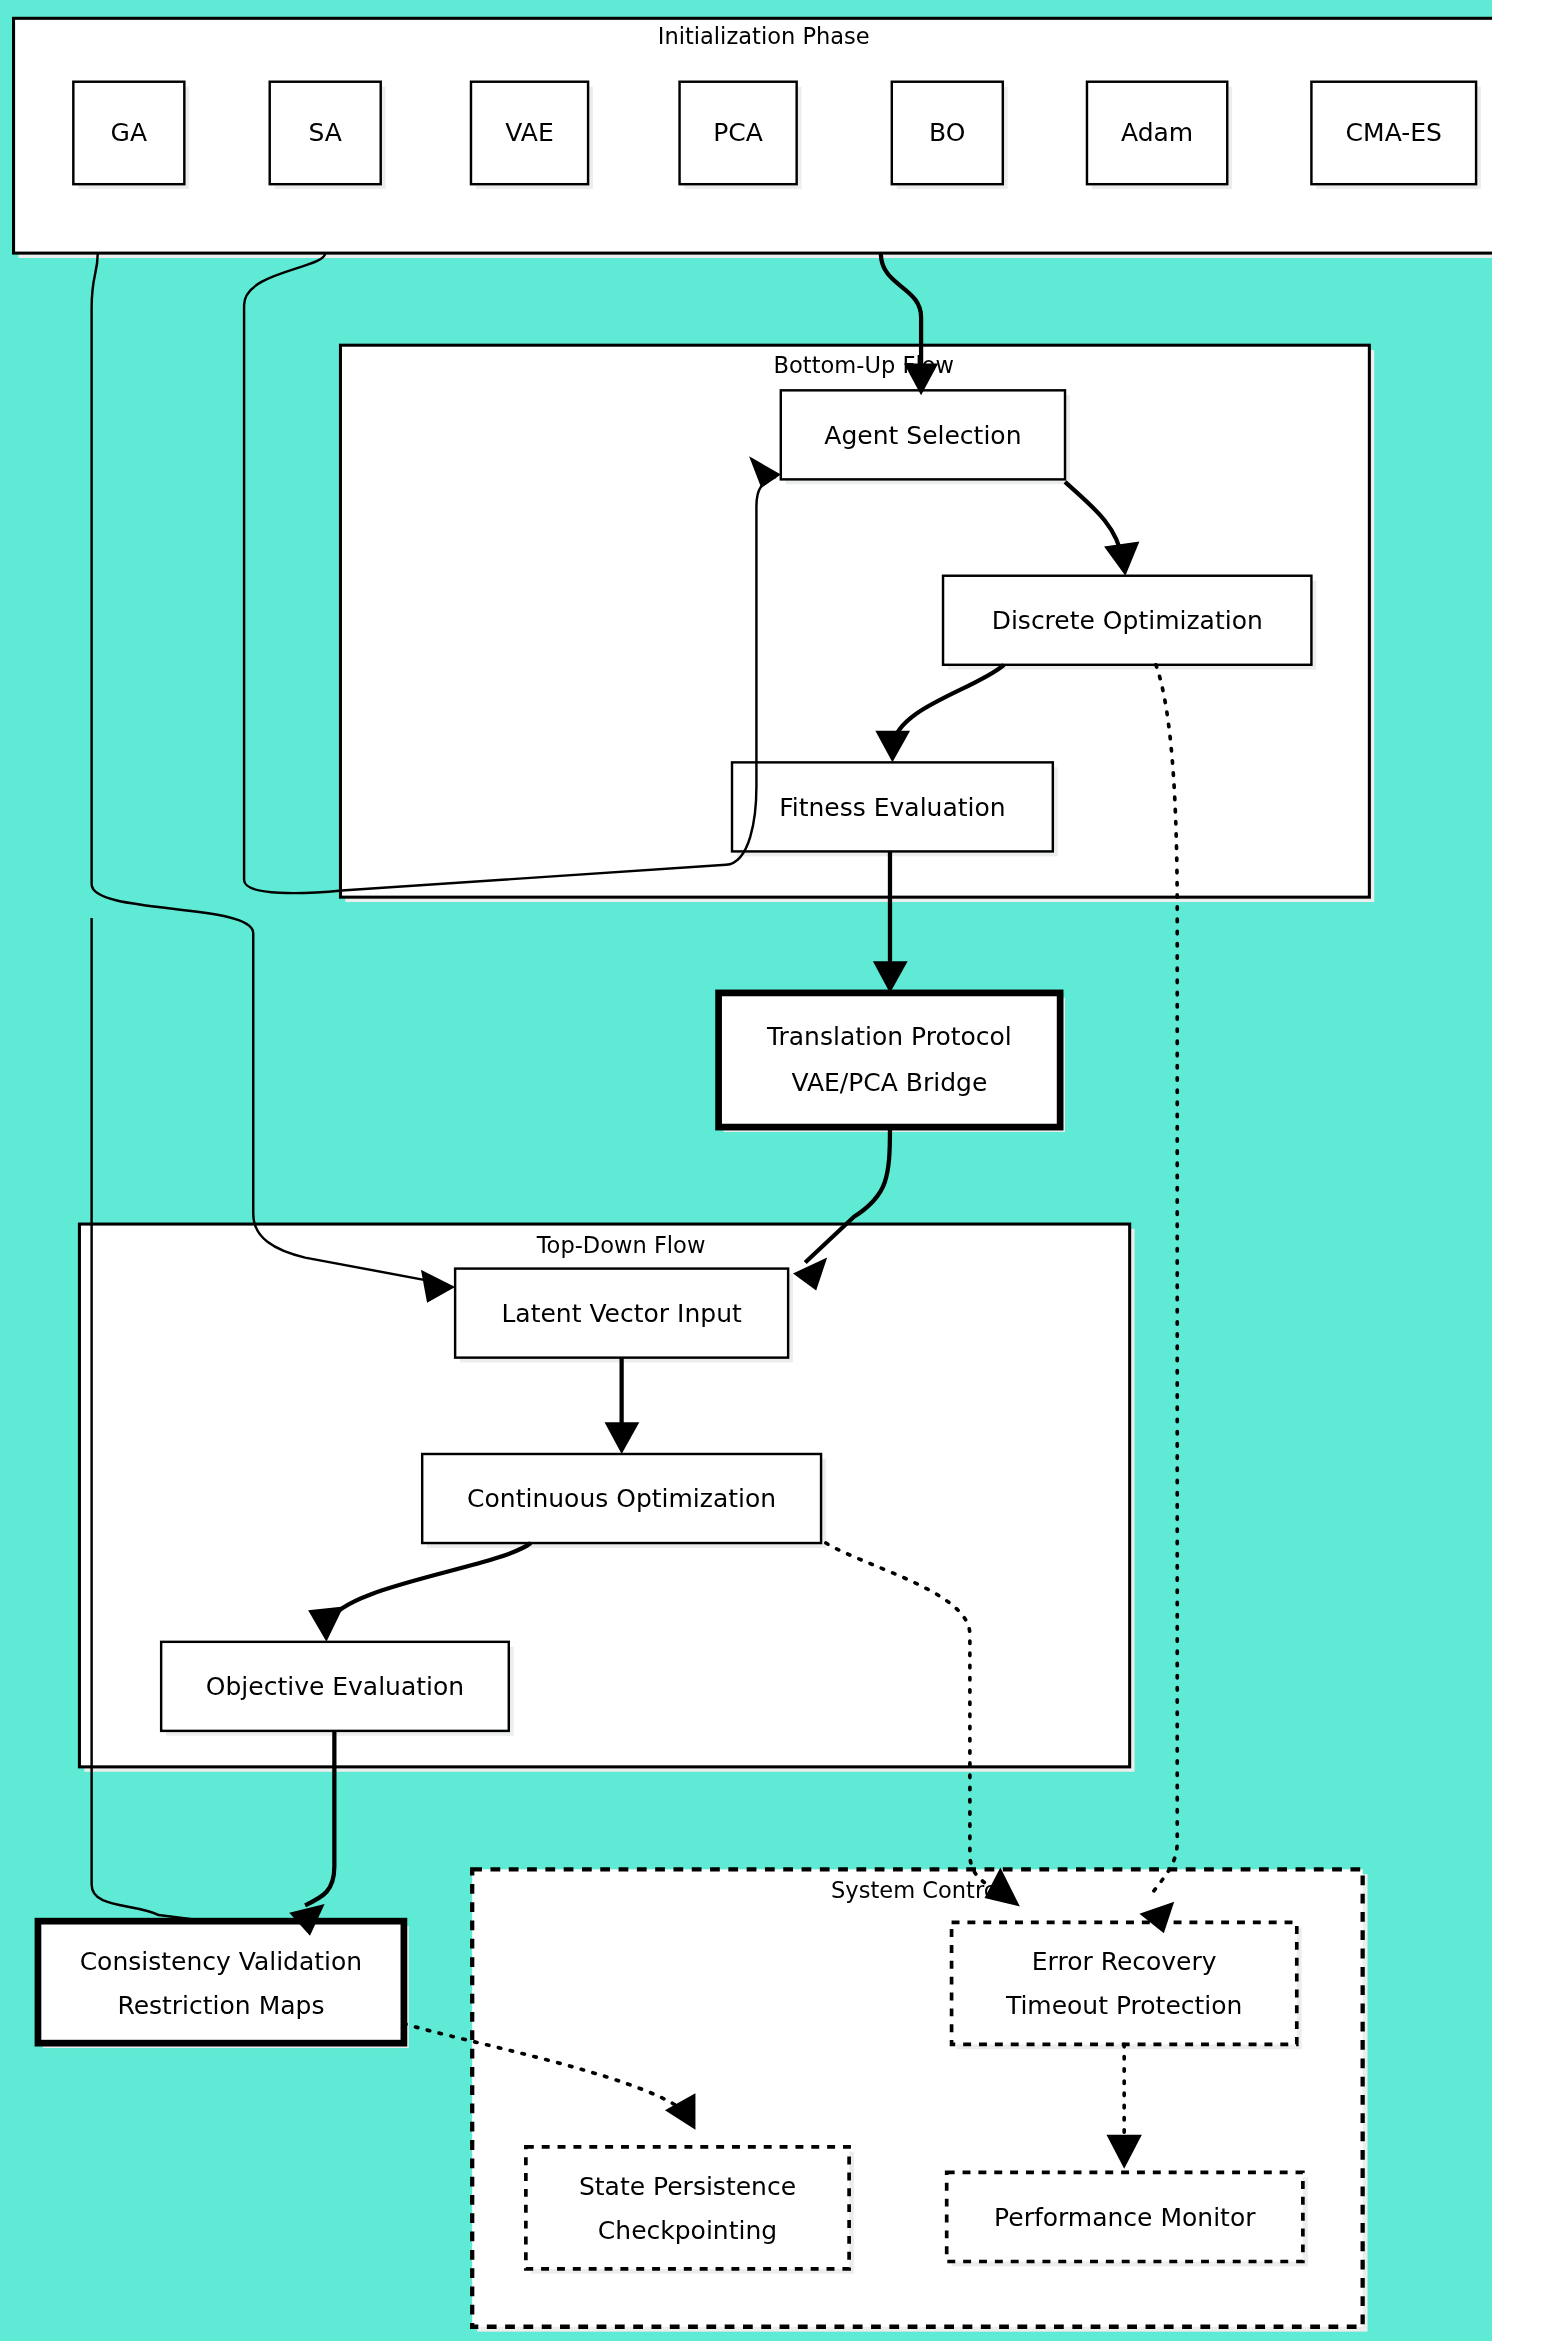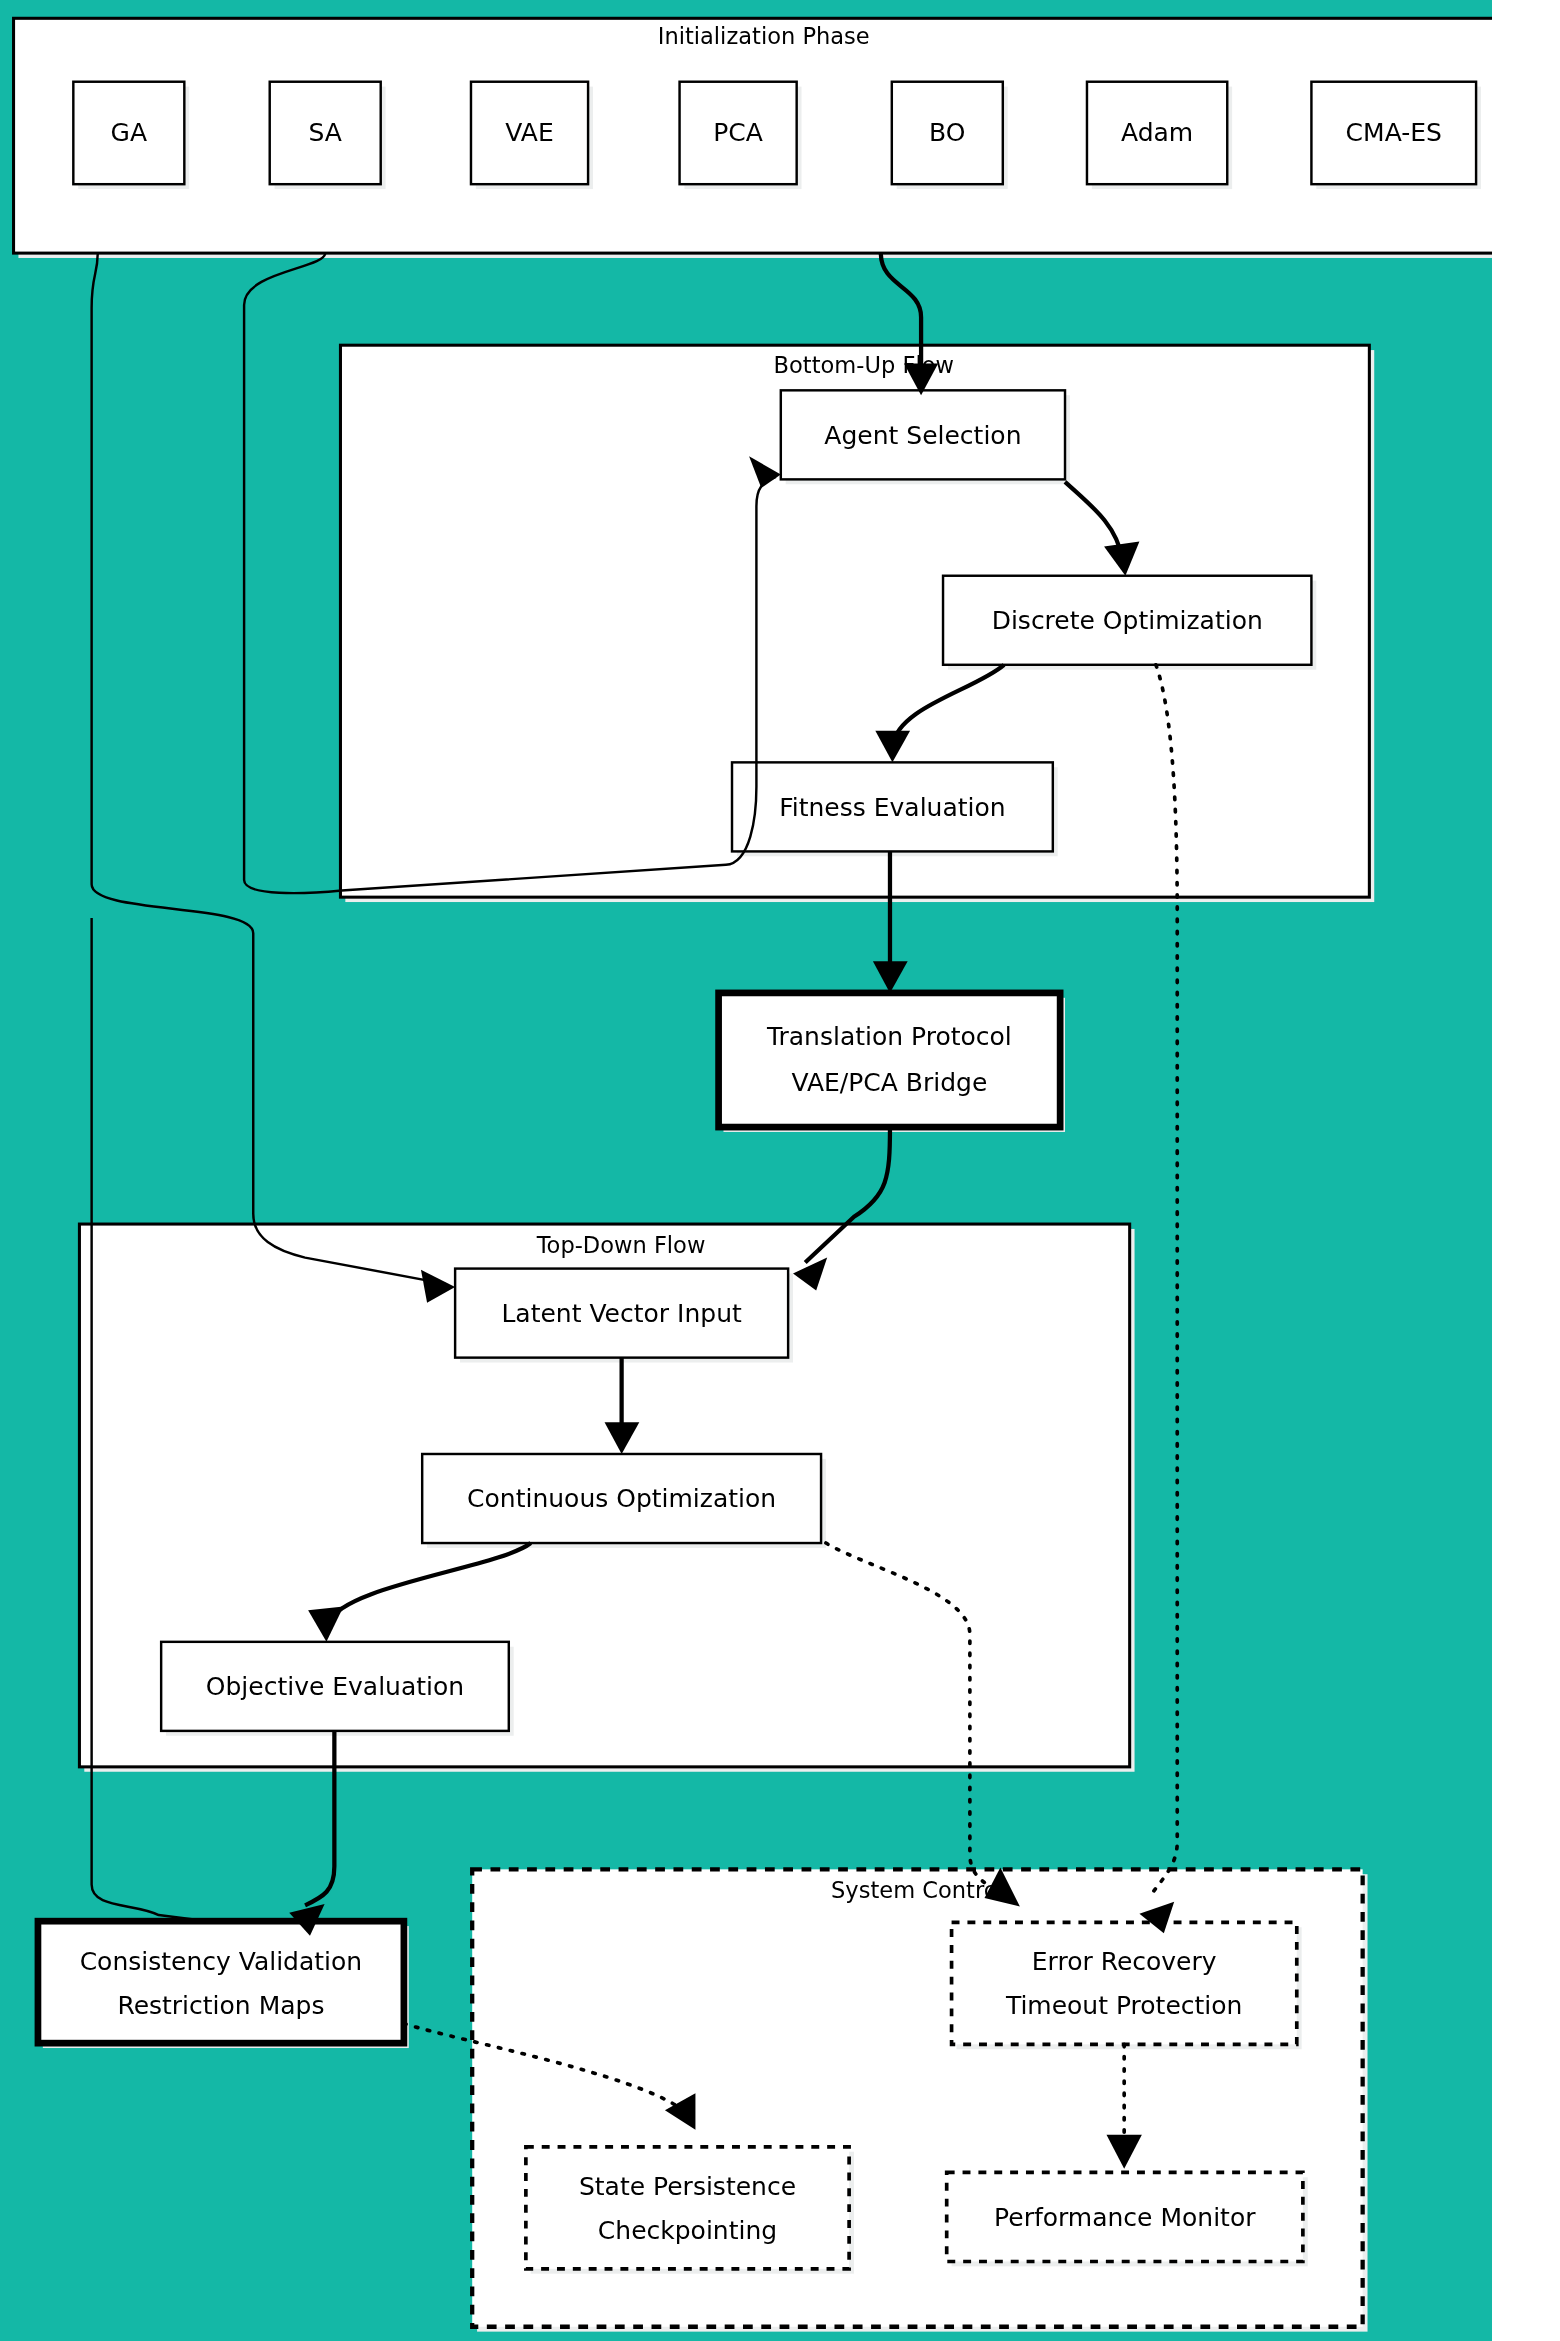--- a/index.html
+++ b/index.html
@@ -1,17 +1,17 @@
 <!DOCTYPE html>
 <html style="font-size:9.8px"><head>
 <meta charset="utf-8">
 <style>
   html,body{margin:0;padding:0;background:#ffffff;}
   body{font-family:"DejaVu Sans","Liberation Sans",sans-serif;}
-  #stage{position:relative;width:1492px;height:2342px;background:#14b8a6;overflow:hidden;}
+  #stage{position:relative;width:1492px;height:2342px;background:#5eead4;overflow:hidden;}
   svg{position:absolute;left:0;top:0;width:1561px;height:2342px;}
   .clusterbox{fill:#ffffff;stroke:#000000;stroke-width:5;}
   .clusterbox.dotted{stroke-dasharray:16 14;stroke-width:7;}
   .nodebox{fill:#ffffff;stroke:#000000;stroke-width:4;}
   .nodebox.bold{stroke-width:11;}
   .nodebox.dashedbox{stroke-dasharray:13 13;stroke-width:6;}
   .shadow{fill:#eceeee;stroke:none;}
   .edge{fill:none;stroke:#000000;stroke-width:7;stroke-linecap:butt;stroke-linejoin:round;}
   .edge.thin{stroke-width:4;}
   .edge.dotted{stroke-width:6;stroke-dasharray:4 16;stroke-linecap:round;}

